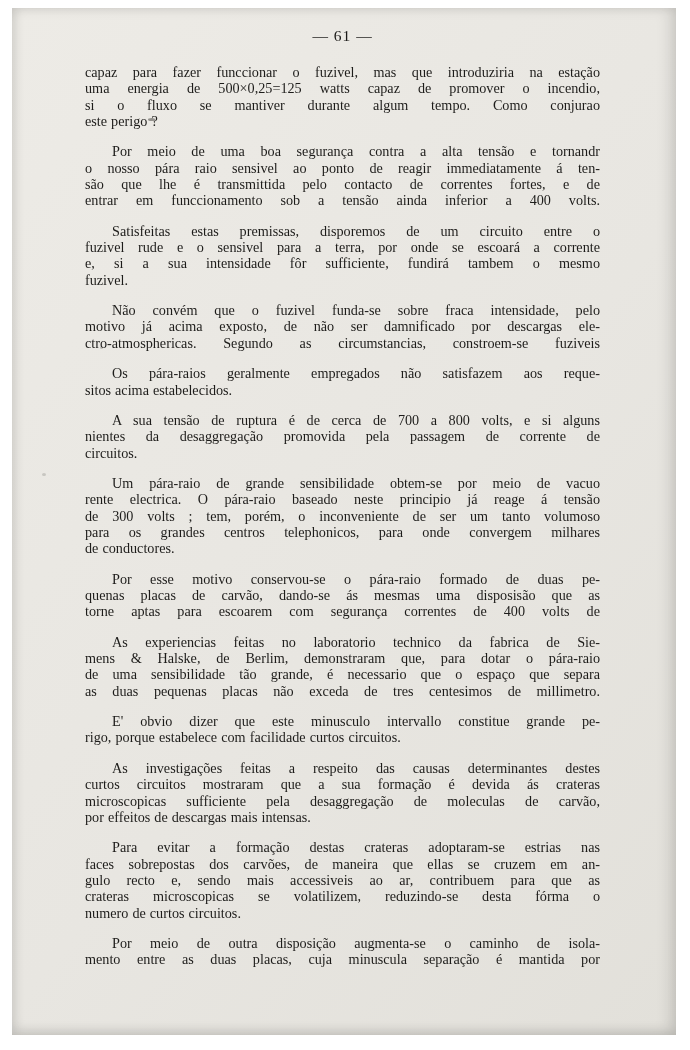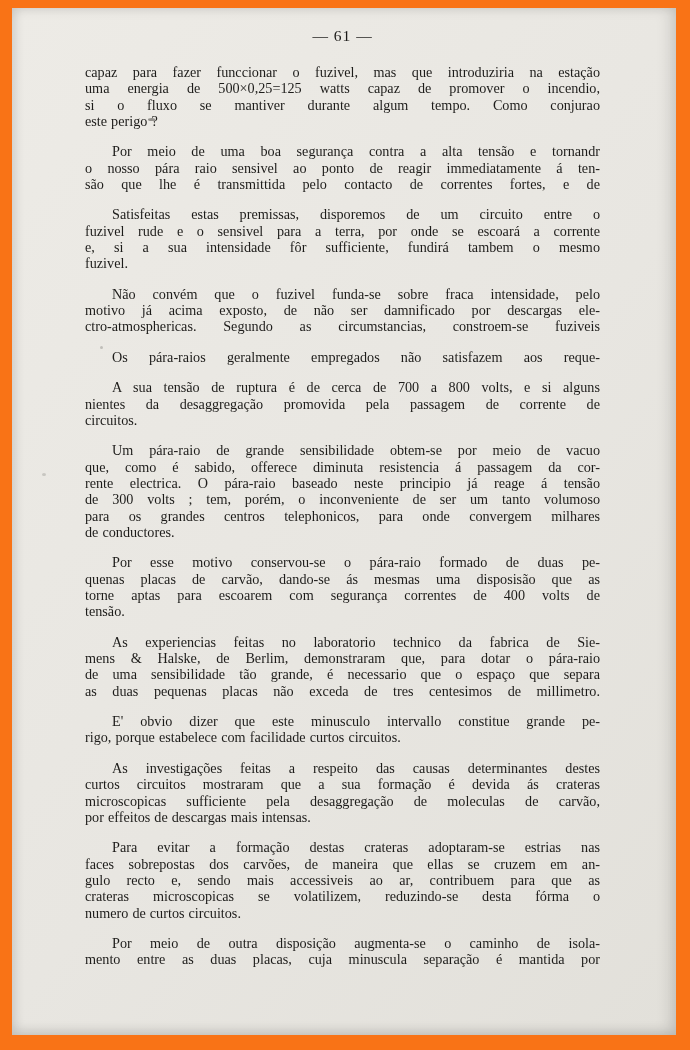--- a/index.html
+++ b/index.html
@@ -5,21 +5,21 @@
   html, body { margin: 0; padding: 0; }
   body {
     width: 690px; height: 1050px;
     background: #060606;
     position: relative;
     overflow: hidden;
     font-family: "Liberation Serif", "DejaVu Serif", serif;
   }
   .scan-frame {
     position: absolute; inset: 0;
-    background: #f97316;
+    background: #ffffff;
   }
   .page {
     position: absolute;
     left: 12px; top: 8px;
     width: 664px; height: 1027px;
     background: linear-gradient(130deg, #edebe6 0%, #e8e6e1 55%, #e2e0da 100%);
     box-shadow: inset -7px 0 14px rgba(0,0,0,0.10),
                 inset 5px 0 10px rgba(0,0,0,0.07),
                 inset 0 -6px 12px rgba(0,0,0,0.06);
     color: #1d1c1a;
@@ -77,65 +77,65 @@
         <div class="ln">uma energia de 500×0,25=125 watts capaz de promover o incendio,</div>
         <div class="ln">si o fluxo se mantiver durante algum tempo. Como conjurao</div>
         <div class="ln end">este perigo ?</div>
       <p></p>
 
       <p class="para">
         </p>
         <div class="ln ind">Por meio de uma boa segurança contra a alta tensão e tornandr</div>
         <div class="ln">o nosso pára raio sensivel ao ponto de reagir immediatamente á ten-</div>
         <div class="ln">são que lhe é transmittida pelo contacto de correntes fortes, e de</div>
+        <div class="ln">entrar em funccionamento sob a tensão ainda inferior a 400 volts.</div>
       <p></p>
 
       <p class="para">
         </p>
         <div class="ln ind">Satisfeitas estas premissas, disporemos de um circuito entre o</div>
         <div class="ln">fuzivel rude e o sensivel para a terra, por onde se escoará a corrente</div>
         <div class="ln">e, si a sua intensidade fôr sufficiente, fundirá tambem o mesmo</div>
         <div class="ln end">fuzivel.</div>
       <p></p>
 
       <p class="para">
         </p>
         <div class="ln ind">Não convém que o fuzivel funda-se sobre fraca intensidade, pelo</div>
         <div class="ln">motivo já acima exposto, de não ser damnificado por descargas ele-</div>
         <div class="ln">ctro-atmosphericas. Segundo as circumstancias, constroem-se fuziveis</div>
       <p></p>
 
       <p class="para">
         </p>
         <div class="ln ind">Os pára-raios geralmente empregados não satisfazem aos reque-</div>
+        <div class="ln end">sitos acima estabelecidos.</div>
       <p></p>
 
       <p class="para">
         </p>
         <div class="ln ind">A sua tensão de ruptura é de cerca de 700 a 800 volts, e si alguns</div>
         <div class="ln">nientes da desaggregação promovida pela passagem de corrente de</div>
         <div class="ln end">circuitos.</div>
       <p></p>
 
       <p class="para">
         </p>
         <div class="ln ind">Um pára-raio de grande sensibilidade obtem-se por meio de vacuo</div>
-        <div class="ln">que, como é sabido, offerece diminuta resistencia á passagem da cor-</div>
         <div class="ln">rente electrica. O pára-raio baseado neste principio já reage á tensão</div>
         <div class="ln">de 300 volts ; tem, porém, o inconveniente de ser um tanto volumoso</div>
         <div class="ln">para os grandes centros telephonicos, para onde convergem milhares</div>
         <div class="ln end">de conductores.</div>
       <p></p>
 
       <p class="para">
         </p>
         <div class="ln ind">Por esse motivo conservou-se o pára-raio formado de duas pe-</div>
         <div class="ln">quenas placas de carvão, dando-se ás mesmas uma disposisão que as</div>
         <div class="ln">torne aptas para escoarem com segurança correntes de 400 volts de</div>
-        <div class="ln end">tensão.</div>
       <p></p>
 
       <p class="para">
         </p>
         <div class="ln ind">As experiencias feitas no laboratorio technico da fabrica de Sie-</div>
         <div class="ln">mens &amp; Halske, de Berlim, demonstraram que, para dotar o pára-raio</div>
         <div class="ln">de uma sensibilidade tão grande, é necessario que o espaço que separa</div>
         <div class="ln">as duas pequenas placas não exceda de tres centesimos de millimetro.</div>
       <p></p>
 

